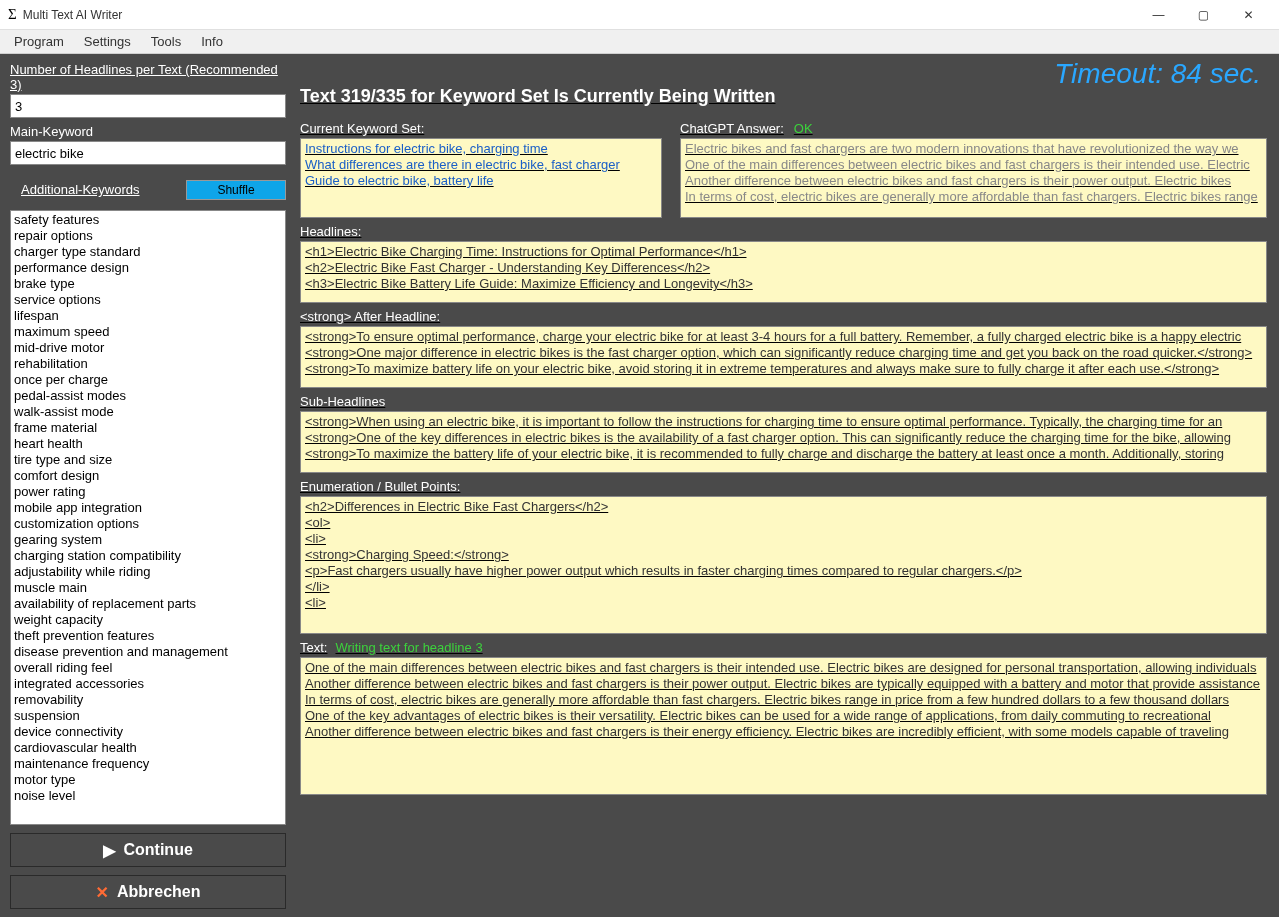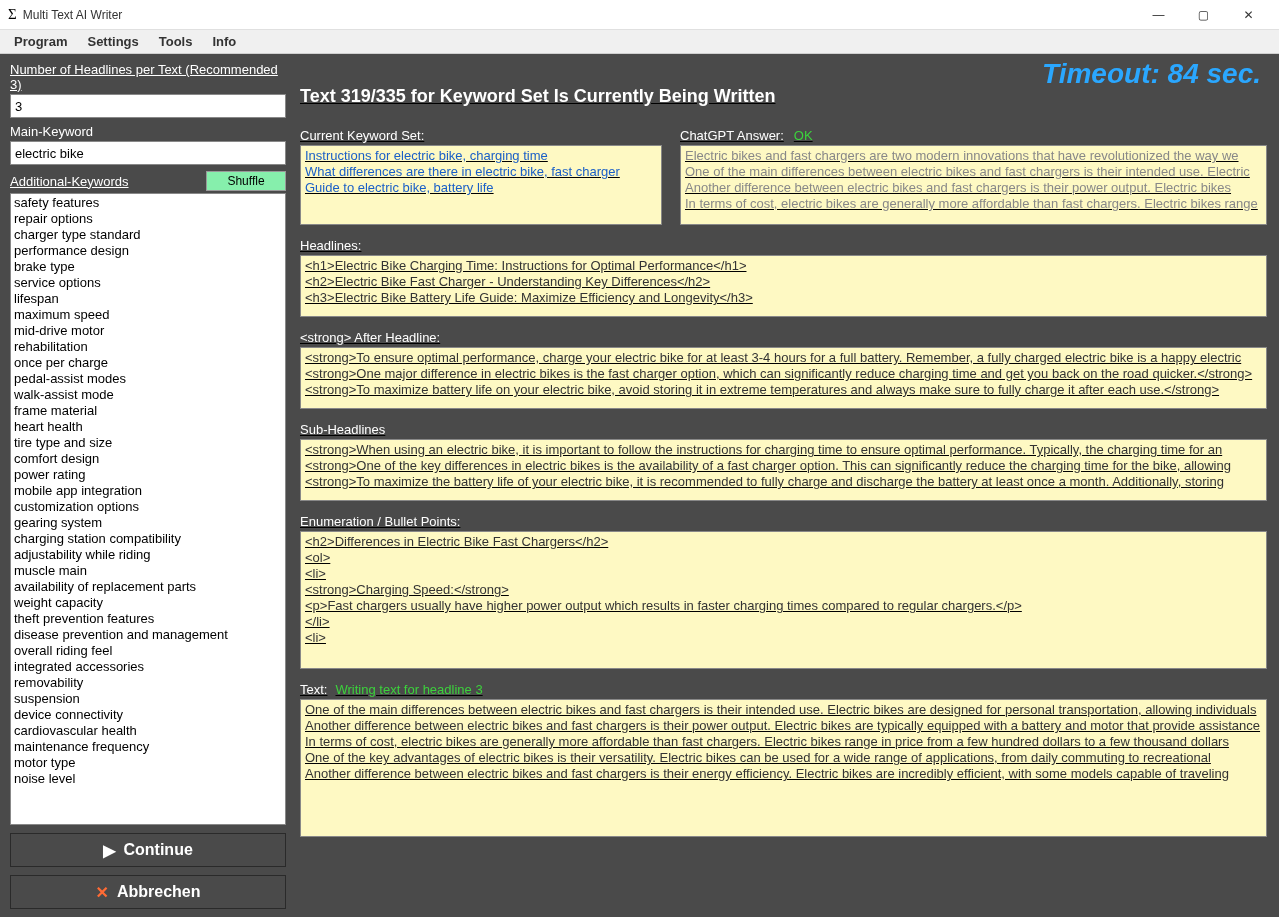--- a/index.html
+++ b/index.html
@@ -2,40 +2,40 @@
 <html><head>
 <meta charset="utf-8">
 <style>
 * { margin:0; padding:0; box-sizing:border-box; font-family:"Segoe UI",Arial,sans-serif; }
 body { background:#fff; width:1279px; height:917px; overflow:hidden; font-size:13px; }
 .titlebar { height:30px; background:#fff; display:flex; align-items:center; padding:0 8px; border-bottom:1px solid #e0e0e0; }
 .titlebar .sigma { font-family:serif; font-size:15px; margin-right:6px; }
 .titlebar .title { font-size:12px; color:#333; flex:1; }
 .winbtns { display:flex; }
 .winbtn { width:45px; height:29px; display:flex; align-items:center; justify-content:center; font-size:12px; color:#333; }
-.menubar { height:24px; background:#f0f0f0; display:flex; align-items:center; padding:0 4px; border-bottom:1px solid #d0d0d0;font-weight:bold; }
+.menubar { height:24px; background:#f0f0f0; display:flex; align-items:center; padding:0 4px; border-bottom:1px solid #d0d0d0; }
 .menuitem { padding:3px 10px; font-size:13px; color:#333; }
 .content { display:flex; height:calc(100% - 54px); background:#4a4a4a; }
 .left { width:294px; padding:8px 8px 8px 10px; display:flex; flex-direction:column; }
 .right { flex:1; padding:8px 12px 8px 6px; display:flex; flex-direction:column; overflow:hidden;text-decoration:underline; }
 .lbl { color:#fff; font-size:13px; margin-bottom:2px; margin-top:6px; }
 .lbl:first-child { margin-top:0;text-decoration:underline; }
 .txtinput { width:100%; background:#fff; border:1px solid #888; padding:3px 4px; font-size:13px; height:24px; }
 .kwrow { display:flex; align-items:center; justify-content:space-between; margin-top:6px; }
-.shufflebtn { width:80px; height:20px; background:#86efac; border:1px solid #999; font-size:12px; }
+.shufflebtn { width:100px; height:20px; background:#0ea5e9; border:1px solid #999; font-size:12px; }
 .listbox { flex:1; background:#fff; border:1px solid #888; overflow-y:scroll; overflow-x:scroll; margin-top:2px; font-size:13px; line-height:16px; padding:1px 3px; }
 .listbox div { white-space:nowrap; }
 .bigbtn { height:34px; background:#4a4a4a; border:1px solid #2a2a2a; color:#fff; font-size:16px; font-weight:bold; display:flex; align-items:center; justify-content:center; margin-top:8px; width:100%; }
 .bigbtn .ico { margin-right:8px; }
 .cancel .ico { color:#ff6b35; font-weight:bold; }
-.timeout { color:#2aa7ff; font-size:28px; font-weight:bold; text-align:right; position:absolute; right:18px; top:58px; font-style:italic; }
+.timeout { color:#2aa7ff; font-size:28px; font-weight:normal; text-align:right; position:absolute; right:18px; top:58px; font-style:italic; }
 .status { color:#fff; font-size:18px; font-weight:bold; margin:24px 0 8px 0; }
 .row2 { display:flex; gap:18px; }
 .col { flex:1; }
-.seclbl { color:#fff; font-size:13px; margin-bottom:2px; margin-top:13px; }
+.seclbl { color:#fff; font-size:13px; margin-bottom:2px; margin-top:6px; }
 .ok { color:#3cd23c; margin-left:10px; }
 .txtarea { width:100%; background:#fef9c3; border:1px solid #888; font-size:13px; color:#333; overflow:scroll; resize:none; font-family:inherit; padding:2px 4px; line-height:16px; white-space:nowrap; }
 .txtarea.blue { color:#1a5fc7; }
 .txtarea.gray { color:#888; }
 .h80 { height:80px; }
 .h70 { height:62px; }
 .h110 { height:138px; }
 .greentxt { color:#3cd23c; margin-left:8px; }
 ::-webkit-scrollbar { width:16px; height:16px; }
 ::-webkit-scrollbar-track { background:#f0f0f0; }
@@ -65,21 +65,21 @@
 
 <div class="timeout">Timeout: 84 sec.</div>
 
 <div class="content">
   <div class="left">
     <div class="lbl">Number of Headlines per Text (Recommended 3)</div>
     <input class="txtinput" value="3" style="">
     <div class="lbl">Main-Keyword</div>
     <input class="txtinput" value="electric bike" style="">
     <div class="kwrow">
-      <span class="lbl" style="margin:0">Additional-Keywords</span>
+      <span class="lbl" style="margin:11px">Additional-Keywords</span>
       <button class="shufflebtn">Shuffle</button>
     </div>
     <div class="listbox" id="kwlist">
         <div>safety features</div>
         <div>repair options</div>
         <div>charger type standard</div>
         <div>performance design</div>
         <div>brake type</div>
         <div>service options</div>
         <div>lifespan</div>

